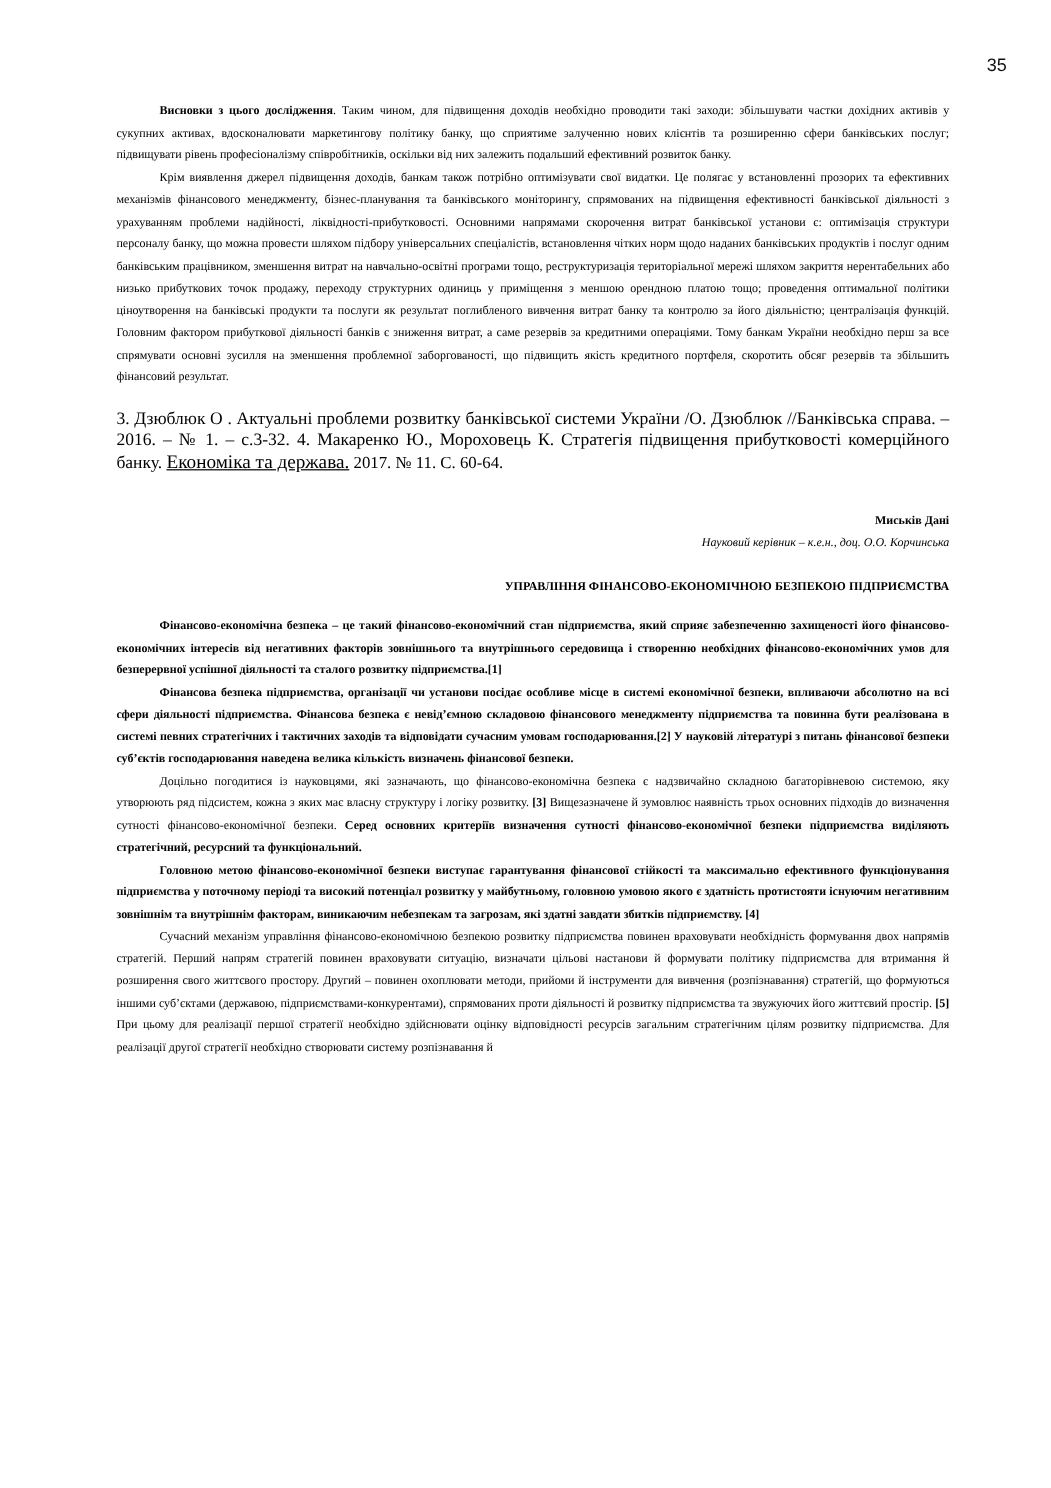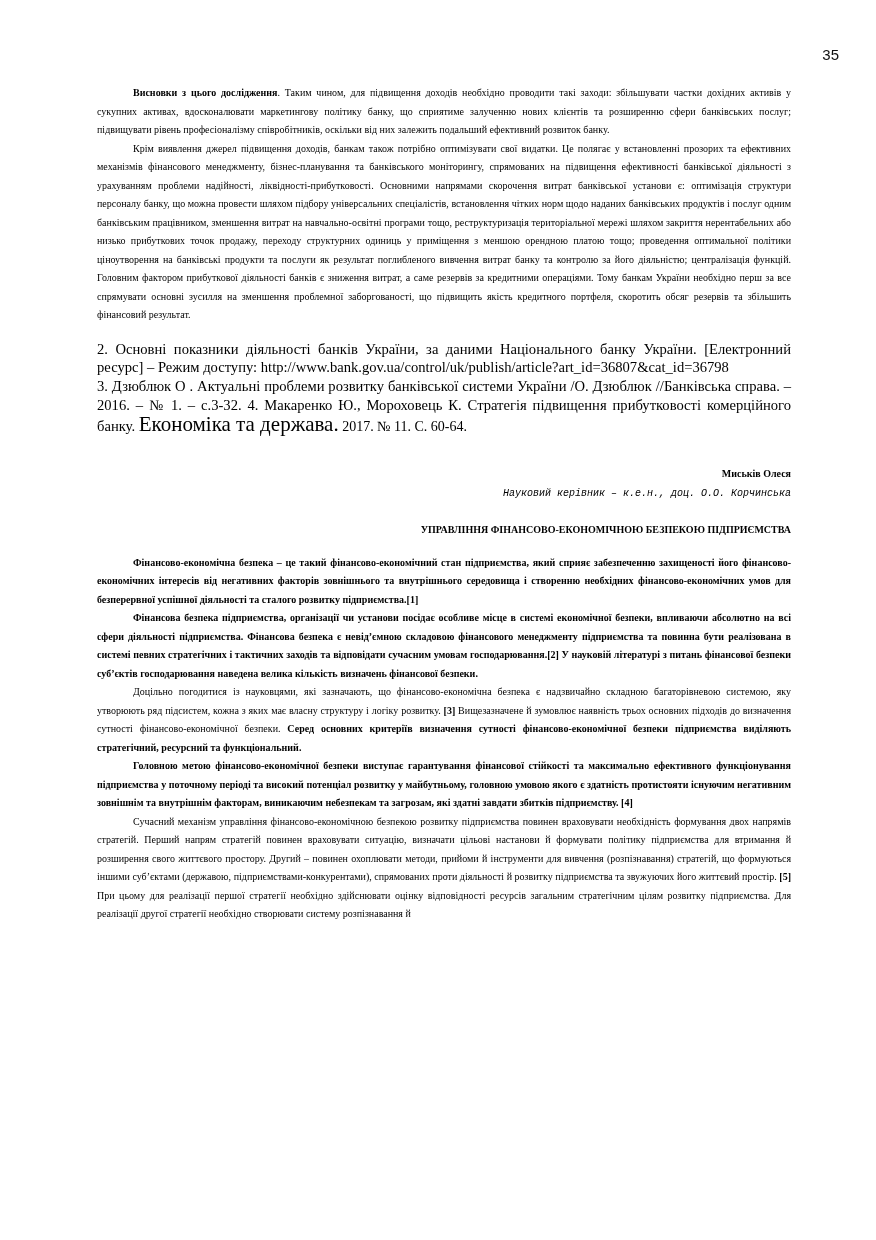--- a/index.html
+++ b/index.html
@@ -30,38 +30,37 @@
     margin: 0;
     font-size: 10px;
     line-height: 18.5px;
     text-align: justify;
     color: #000000;
   }
   p.block.indent { text-indent: 36px; }
   p.block.refs { font-size: 14.6px; line-height: 18.8px; }
   p.block.heading { text-align: right; font-weight: bold; }
   .b { font-weight: bold; }
-  .i { font-style: italic; font-family: Liberation Mono, monospace; }
-  .sz-lg { font-size: 21px; }
+  .i { font-style: italic; }
+  .sz-lg { font-size: 16px; text-decoration: underline; }
   .sz-md { font-size: 14px; }
   .spacer { width: 100%; }
 </style>
 </head>
 <body>
 
 <div class="page">
   <div class="page-number">35</div>
   <div class="content">
       <p class="block indent"><span class="b">Висновки з цього дослідження</span><span>. Таким чином, для підвищення доходів необхідно проводити такі заходи: збільшувати частки дохідних активів у сукупних активах, вдосконалювати маркетингову політику банку, що сприятиме залученню нових клієнтів та розширенню сфери банківських послуг; підвищувати рівень професіоналізму співробітників, оскільки від них залежить подальший ефективний розвиток банку.</span></p>
       <p class="block indent"><span>Крім виявлення джерел підвищення доходів, банкам також потрібно оптимізувати свої видатки. Це полягає у встановленні прозорих та ефективних механізмів фінансового менеджменту, бізнес-планування та банківського моніторингу, спрямованих на підвищення ефективності банківської діяльності з урахуванням проблеми надійності, ліквідності-прибутковості. Основними напрямами скорочення витрат банківської установи є: оптимізація структури персоналу банку, що можна провести шляхом підбору універсальних спеціалістів, встановлення чітких норм щодо наданих банківських продуктів і послуг одним банківським працівником, зменшення витрат на навчально-освітні програми тощо, реструктуризація територіальної мережі шляхом закриття нерентабельних або низько прибуткових точок продажу, переходу структурних одиниць у приміщення з меншою орендною платою тощо; проведення оптимальної політики ціноутворення на банківські продукти та послуги як результат поглибленого вивчення витрат банку та контролю за його діяльністю; централізація функцій. Головним фактором прибуткової діяльності банків є зниження витрат, а саме резервів за кредитними операціями. Тому банкам України необхідно перш за все спрямувати основні зусилля на зменшення проблемної заборгованості, що підвищить якість кредитного портфеля, скоротить обсяг резервів та збільшить фінансовий результат.</span></p>
       <div class="spacer" style="height: 15px;"></div>
-      <p class="block refs"><span>2. Основні показники діяльності банків України, за даними Національного банку України. [Електронний ресурс] – Режим доступу: http://www.bank.gov.ua/control/uk/publish/article?art_id=36807&amp;cat_id=36798</span></p>
       <p class="block refs"><span>3. Дзюблюк О . Актуальні проблеми розвитку банківської системи України /О. Дзюблюк //Банківська справа. – 2016. – № 1. – с.3-32. 4. Макаренко Ю., Мороховець К. Стратегія підвищення прибутковості комерційного банку. </span><span class="sz-lg">Економіка та держава.</span><span class="sz-md"> 2017. № 11. С. 60-64.</span></p>
       <div class="spacer" style="height: 29px;"></div>
-      <p class="block" style="text-align: right;"><span class="b">Миськів Олеся</span></p>
+      <p class="block" style="text-align: right;"><span class="b">Миськів Дані</span></p>
       <p class="block" style="text-align: right;"><span class="i">Науковий керівник – к.е.н., доц. О.О. Корчинська</span></p>
       <div class="spacer" style="height: 18px;"></div>
       <p class="block heading"><span class="b">УПРАВЛІННЯ ФІНАНСОВО-ЕКОНОМІЧНОЮ БЕЗПЕКОЮ ПІДПРИЄМСТВА</span></p>
       <div class="spacer" style="height: 14px;"></div>
       <p class="block indent"><span class="b">Фінансово-економічна безпека – це такий фінансово-економічний стан підприємства, який сприяє забезпеченню захищеності його фінансово-економічних інтересів від негативних факторів зовнішнього та внутрішнього середовища і створенню необхідних фінансово-економічних умов для безперервної успішної діяльності та сталого розвитку підприємства.[1]</span></p>
       <p class="block indent"><span class="b">Фінансова безпека підприємства, організації чи установи посідає особливе місце в системі економічної безпеки, впливаючи абсолютно на всі сфери діяльності підприємства. Фінансова безпека є невід’ємною складовою фінансового менеджменту підприємства та повинна бути реалізована в системі певних стратегічних і тактичних заходів та відповідати сучасним умовам господарювання.[2] У науковій літературі з питань фінансової безпеки суб’єктів господарювання наведена велика кількість визначень фінансової безпеки.</span></p>
       <p class="block indent"><span>Доцільно погодитися із науковцями, які зазначають, що фінансово-економічна безпека є надзвичайно складною багаторівневою системою, яку утворюють ряд підсистем, кожна з яких має власну структуру і логіку розвитку. </span><span class="b">[3]</span><span> Вищезазначене й зумовлює наявність трьох основних підходів до визначення сутності фінансово-економічної безпеки. </span><span class="b">Серед основних критеріїв визначення сутності фінансово-економічної безпеки підприємства виділяють стратегічний, ресурсний та функціональний.</span></p>
       <p class="block indent"><span class="b">Головною метою фінансово-економічної безпеки виступає гарантування фінансової стійкості та максимально ефективного функціонування підприємства у поточному періоді та високий потенціал розвитку у майбутньому, головною умовою якого є здатність протистояти існуючим негативним зовнішнім та внутрішнім факторам, виникаючим небезпекам та загрозам, які здатні завдати збитків підприємству. [4]</span></p>
       <p class="block indent"><span>Сучасний механізм управління фінансово-економічною безпекою розвитку підприємства повинен враховувати необхідність формування двох напрямів стратегій. Перший напрям стратегій повинен враховувати ситуацію, визначати цільові настанови й формувати політику підприємства для втримання й розширення свого життєвого простору. Другий – повинен охоплювати методи, прийоми й інструменти для вивчення (розпізнавання) стратегій, що формуються іншими суб’єктами (державою, підприємствами-конкурентами), спрямованих проти діяльності й розвитку підприємства та звужуючих його життєвий простір. </span><span class="b">[5]</span><span> При цьому для реалізації першої стратегії необхідно здійснювати оцінку відповідності ресурсів загальним стратегічним цілям розвитку підприємства. Для реалізації другої стратегії необхідно створювати систему розпізнавання й</span></p>
     </div>

